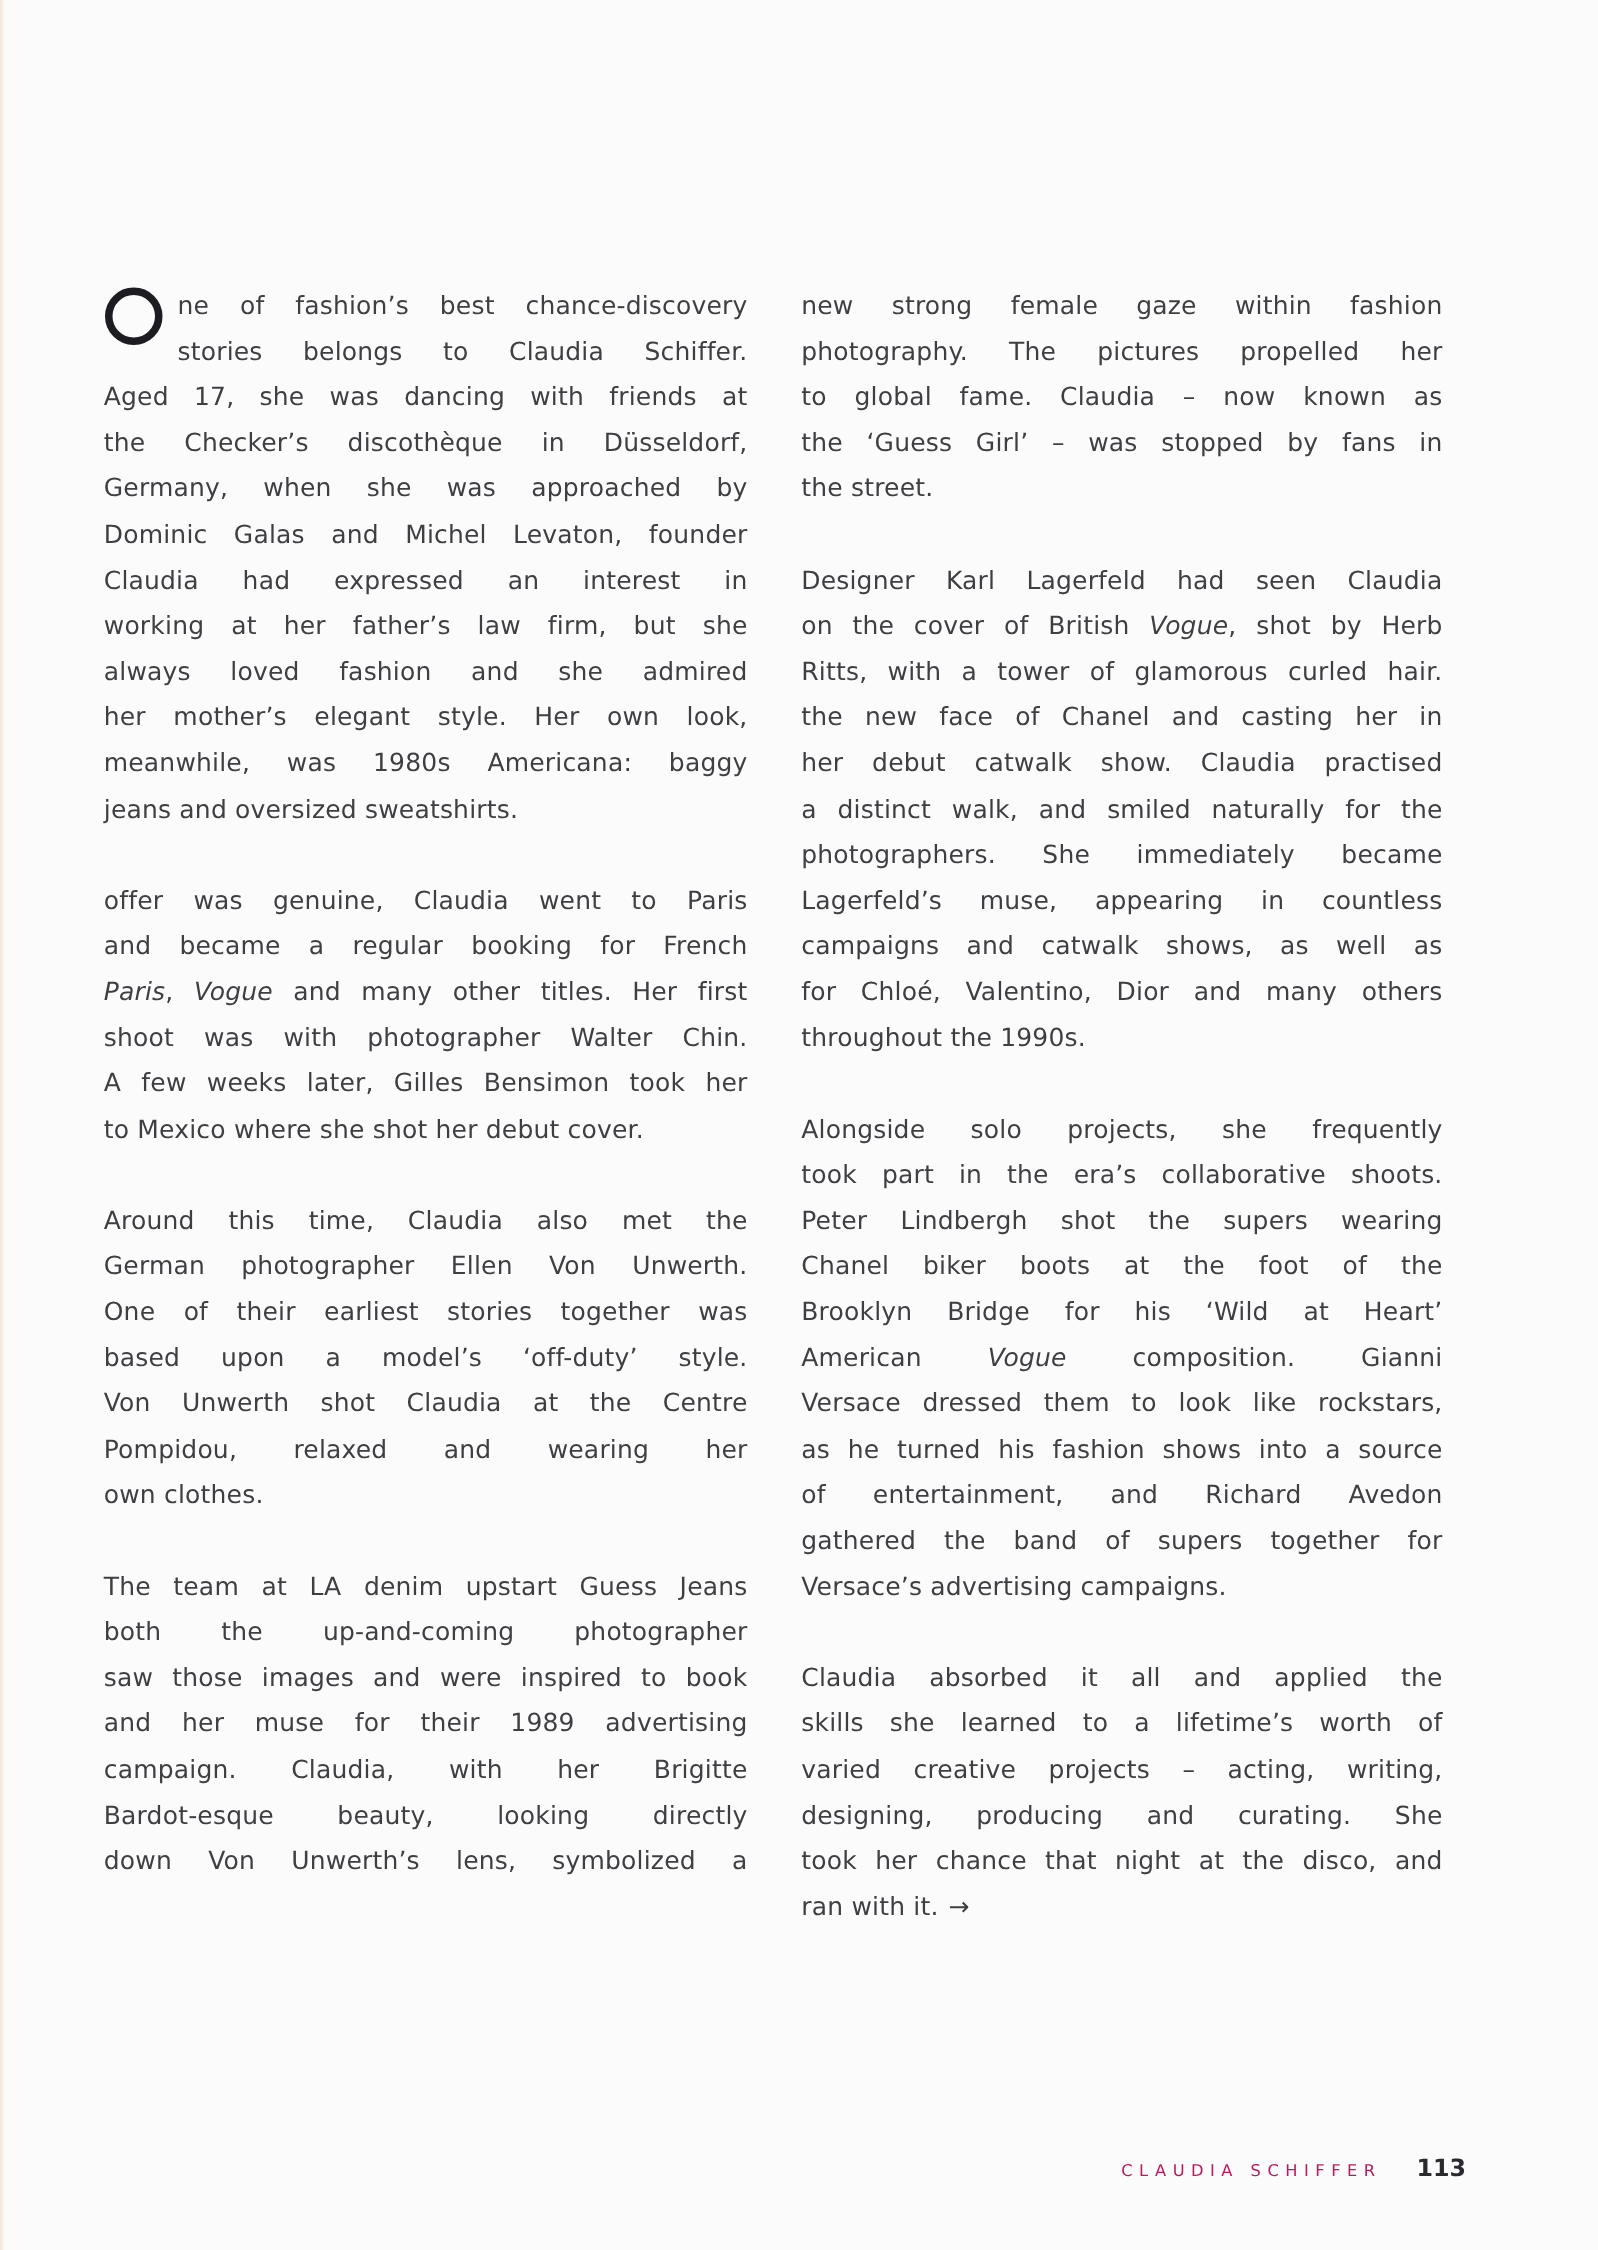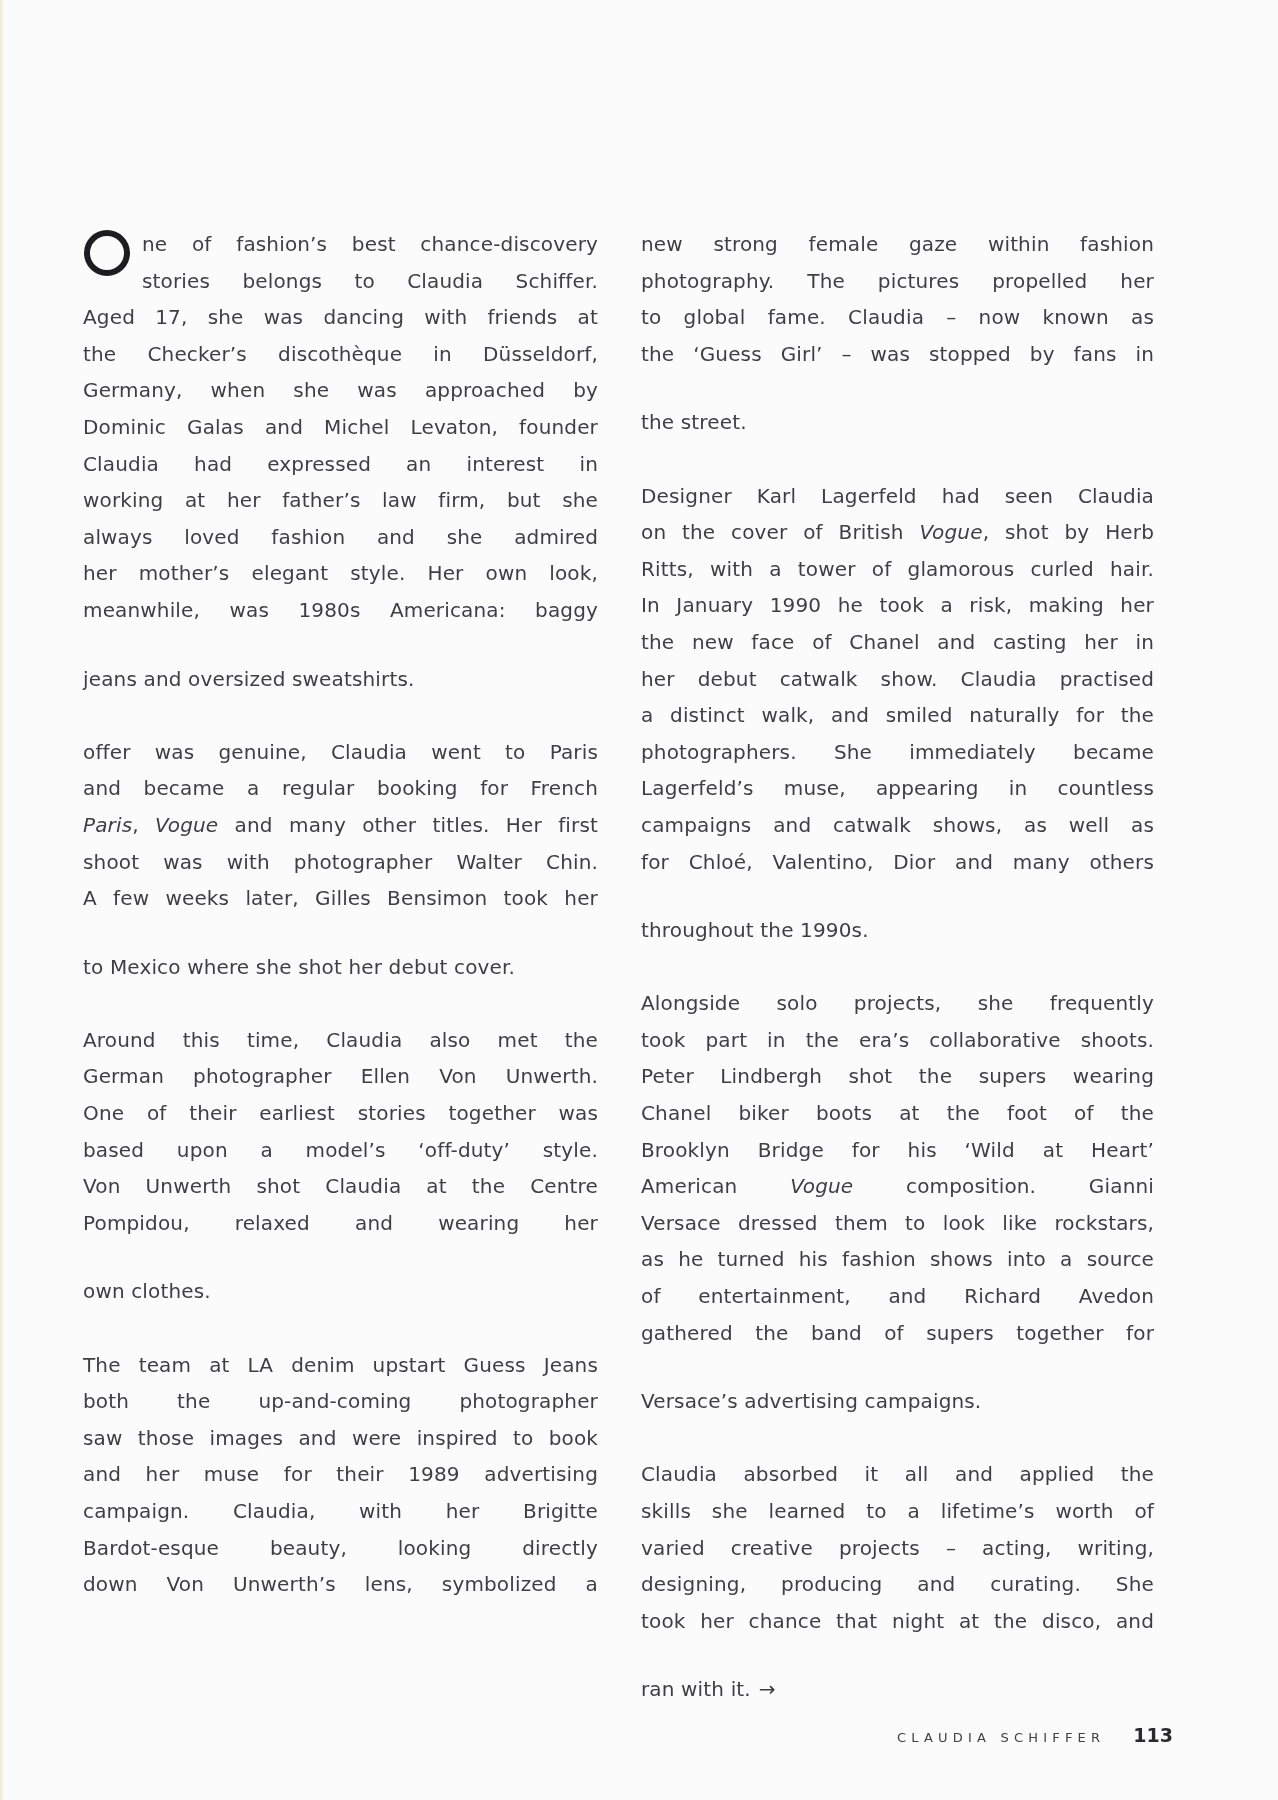--- a/index.html
+++ b/index.html
@@ -21,36 +21,36 @@
   .para { margin: 0 0 36.6px 0; }
   .line {
     display: block;
     height: 36.6px; line-height: 36.6px;
     font-size: 20px;
     letter-spacing: 0.15px;
     white-space: nowrap;
     text-align: justify;
     text-align-last: justify;
   }
-  .line.last { text-align-last: left; margin-top: 32px; }
+  .line.last { text-align-last: left; }
   .line.indent { margin-left: 59px; }
   .dropcap {
     position: absolute; left: 1px; top: 4px;
     width: 46px; height: 46px;
     border: 6px solid #1d1c20; border-radius: 50%;
     box-sizing: border-box;
   }
   em { font-style: italic; }
   .arrow { display: inline-block; margin-left: 8px; font-size: 20px; }
   .footer {
     position: absolute; top: 1724px; left: 897px;
     display: flex; align-items: baseline; gap: 28px;
   }
   .running-head {
-    font-size: 13px; letter-spacing: 5.2px; color: #404040;
+    font-size: 13px; letter-spacing: 5.2px; color: #be185d;
   }
   .page-number {
     font-size: 19px; font-weight: bold; color: #2a292d;
   }
 </style>
 </head>
 <body>
 
 <div class="page-edge"></div>
 
@@ -108,21 +108,20 @@
     <span class="line">photography. The pictures propelled her</span>
     <span class="line">to global fame. Claudia – now known as</span>
     <span class="line">the ‘Guess Girl’ – was stopped by fans in</span>
     <span class="line last">the street.</span>
   </div>
 
   <div class="para">
     <span class="line">Designer Karl Lagerfeld had seen Claudia</span>
     <span class="line">on the cover of British <em>Vogue</em>, shot by Herb</span>
     <span class="line">Ritts, with a tower of glamorous curled hair.</span>
-    <span class="line">In January 1990 he took a risk, making her</span>
     <span class="line">the new face of Chanel and casting her in</span>
     <span class="line">her debut catwalk show. Claudia practised</span>
     <span class="line">a distinct walk, and smiled naturally for the</span>
     <span class="line">photographers. She immediately became</span>
     <span class="line">Lagerfeld’s muse, appearing in countless</span>
     <span class="line">campaigns and catwalk shows, as well as</span>
     <span class="line">for Chloé, Valentino, Dior and many others</span>
     <span class="line last">throughout the 1990s.</span>
   </div>
 

